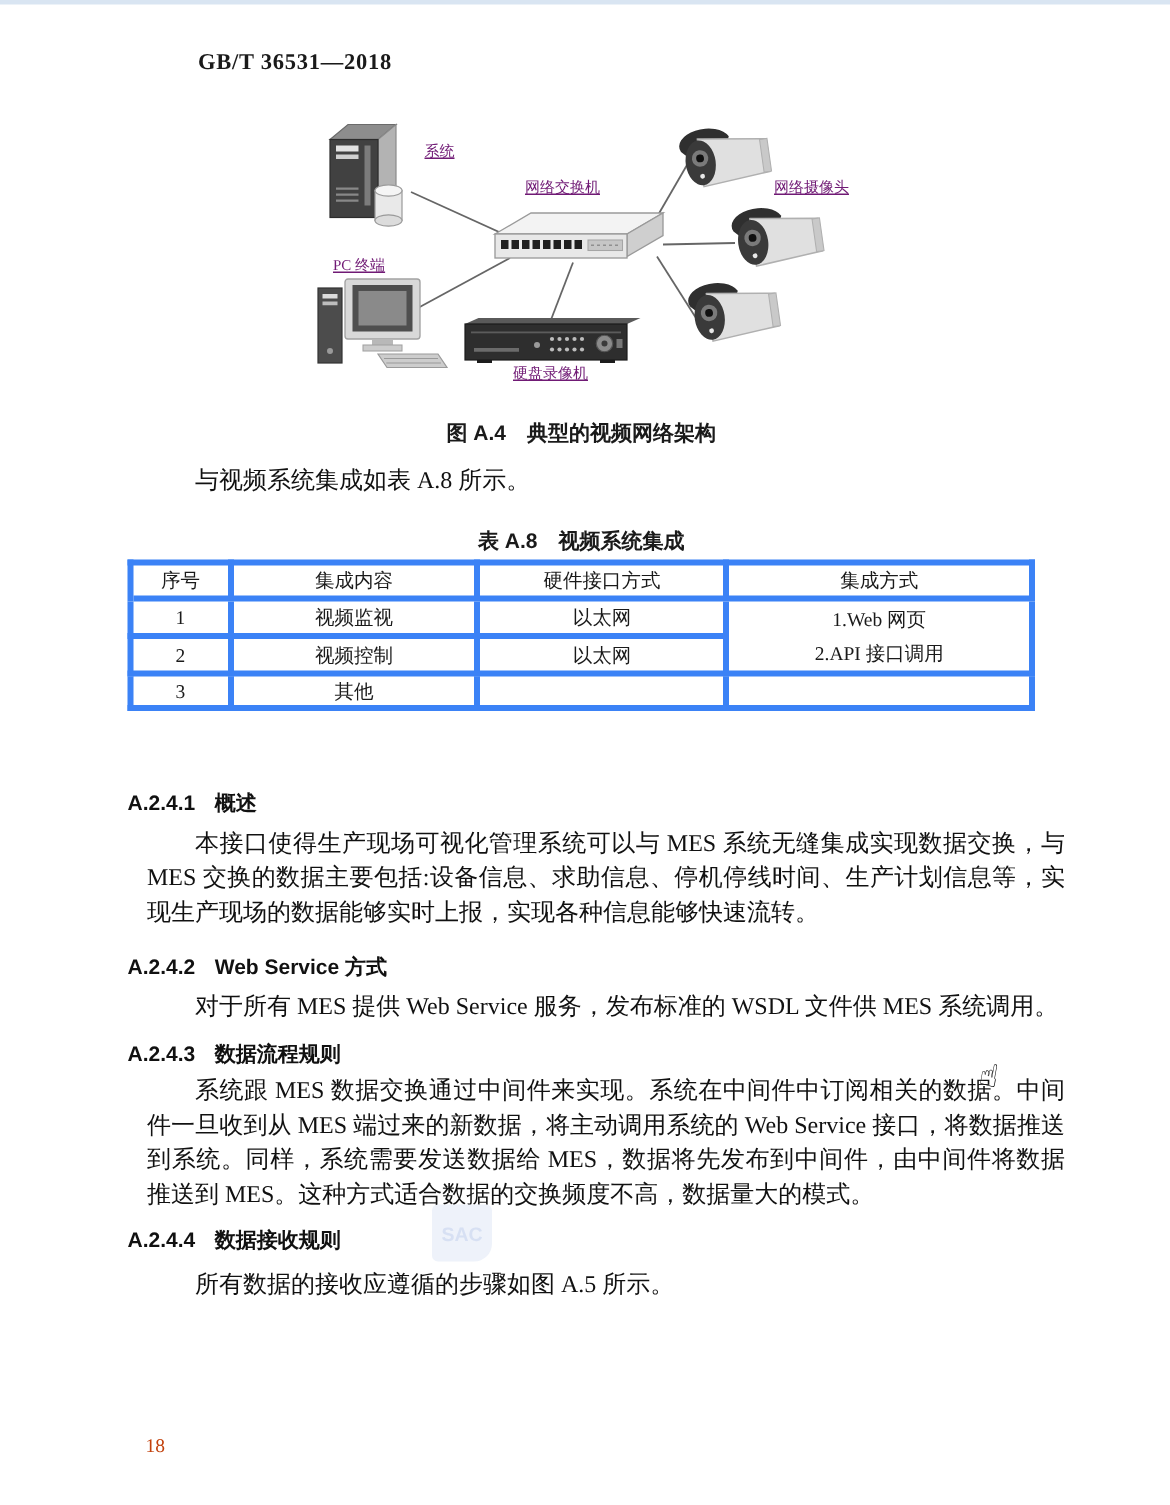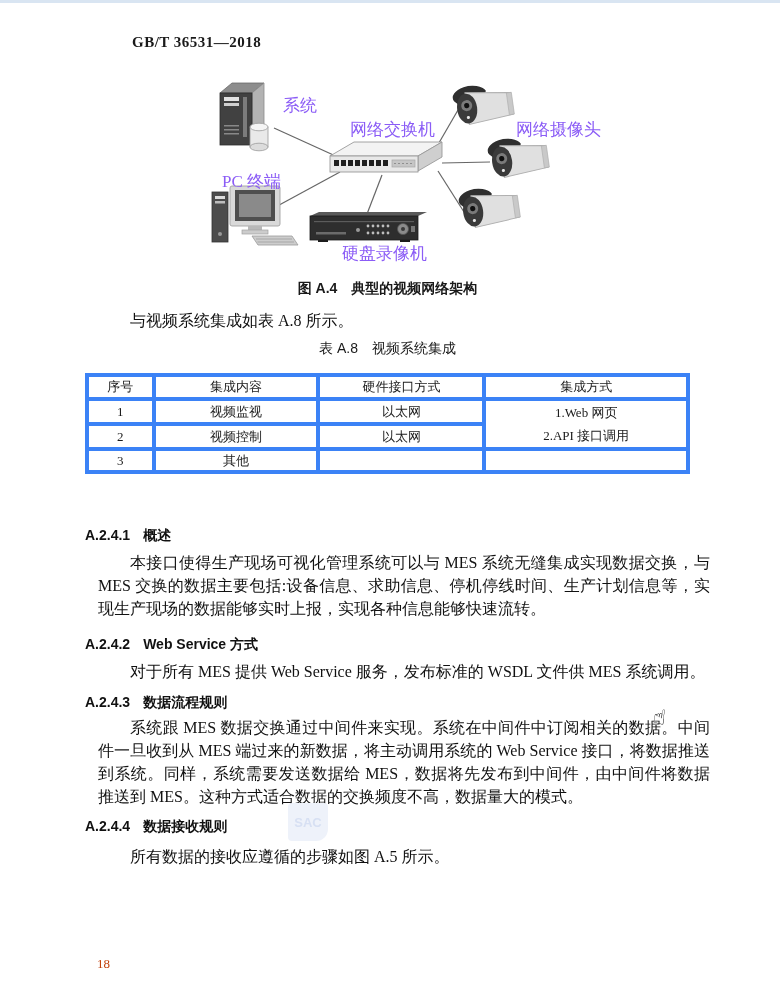--- a/index.html
+++ b/index.html
@@ -6,34 +6,34 @@
   html,body { background:#fff; }
   .page {
     position:relative; width:780px; height:1003px; background:#ffffff;
     font-family:"Liberation Serif","DejaVu Serif",serif; color:#1a1a1a; overflow:hidden;
   }
   .topbar { position:absolute; left:0; top:0; width:780px; height:3px; background:#d9e5f2; }
   .doc-header { position:absolute; left:84px; top:34px; font-size:15px; font-weight:bold; letter-spacing:0.5px;margin-left:48px; }
   
   .diagram { position:absolute; left:190px; top:78px; width:430px; height:190px; }
   .diagram svg { position:absolute; left:0; top:0; }
-  .dlabel { position:absolute; font-size:17px; color:#8b5cf6; white-space:nowrap; }
+  .dlabel { position:absolute; font-size:10px; color:#701a75; white-space:nowrap;text-decoration:underline; }
   .lbl-system   { left:93px;  top:16px; }
   .lbl-switch   { left:160px; top:40px; }
   .lbl-camera   { left:326px; top:40px; }
   .lbl-pc       { left:32px;  top:92px; }
   .lbl-dvr      { left:152px; top:164px; }
   .fig-caption { position:absolute; left:85px; top:280px; width:605px; text-align:center;
     font-family:Liberation Sans, sans-serif; font-weight:bold; font-size:14px; }
   .fig-caption .gap, .tbl-title .gap, .sec-head .gap { display:inline-block; width:14px; }
   .para { position:absolute; left:98px; width:612px; font-size:16px; line-height:23px;
     text-align:justify; text-indent:2em; color:#111; }
   .p-intro { top:309px; }
-  .tbl-title { position:absolute; left:85px; top:340px; width:605px; text-align:center;
-    font-family:"Liberation Sans","DejaVu Sans",sans-serif; font-weight:normal; font-size:14px; }
+  .tbl-title { position:absolute; left:85px; top:352px; width:605px; text-align:center;
+    font-family:"Liberation Sans","DejaVu Sans",sans-serif; font-weight:bold; font-size:14px; }
   
   table.a8 { position:absolute; left:85px; top:373px; width:605px; border-collapse:collapse;
     border:2px solid #111; font-size:13px; }
   table.a8 th, table.a8 td { border:4px solid #3b82f6; text-align:center; vertical-align:middle;
     height:23px; padding:0 4px; font-weight:normal; }
   table.a8 tr.hdr th { height:24px; border-bottom:2px solid #111; }
   table.a8 .c1 { width:67px; } table.a8 .c2 { width:166px; }
   table.a8 .c3 { width:167px; } table.a8 .c4 { width:205px; }
   table.a8 .mline { line-height:23px; height:23px; }
   

